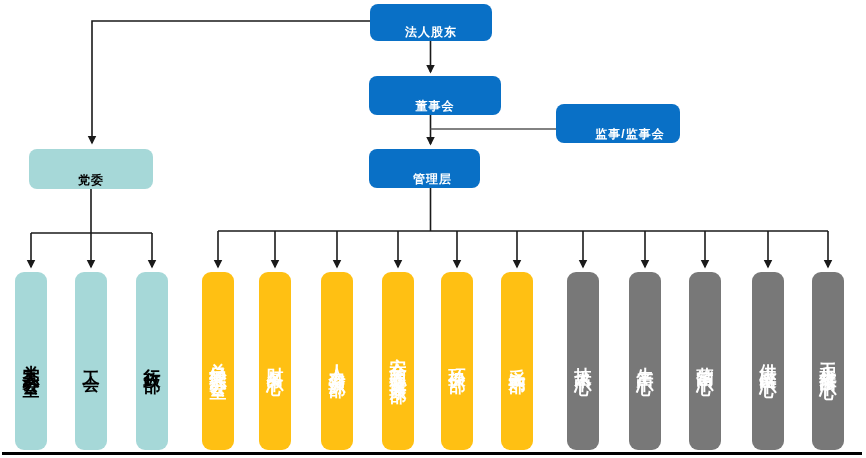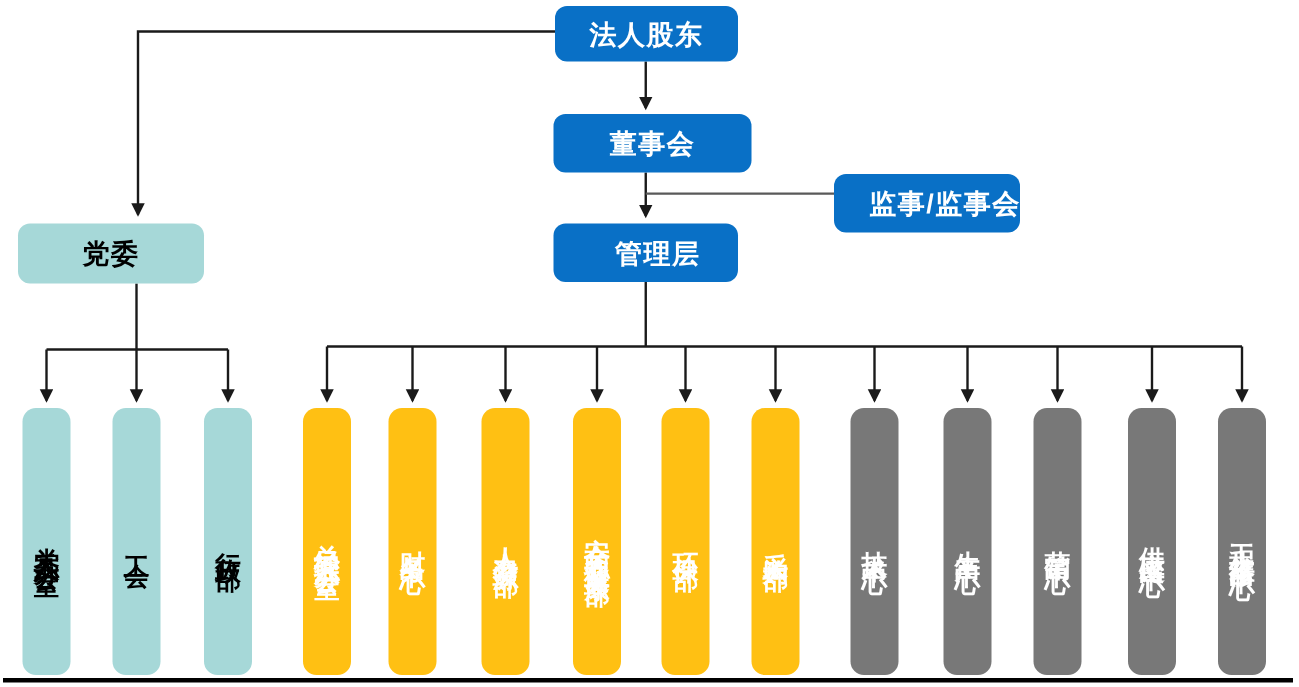--- a/index.html
+++ b/index.html
@@ -8,21 +8,21 @@
     font-family:"Liberation Sans","DejaVu Sans",sans-serif;overflow:hidden;
   }
   .connectors{position:absolute;left:0;top:0;}
   .cn{fill:none;stroke:var(--connector,#1a1a1a);stroke-width:1.6px;}
   .cn.sup{stroke:var(--supervisor-connector,#595959);stroke-width:1.5px;}
   .arrowhead{fill:var(--connector,#1a1a1a);stroke:none;}
   .node{
     position:absolute;display:flex;align-items:center;justify-content:center;
     font-weight:700;box-sizing:border-box;text-align:center;
   }
-  .node.h{border-radius:8px;font-size:18px;letter-spacing:1px;white-space:nowrap;}
+  .node.h{border-radius:8px;font-size:12px;letter-spacing:1px;white-space:nowrap;align-items:flex-end;}
   .node.v{width:32px;top:272px;height:178px;border-radius:9px;}
   .node.v .label{
     writing-mode:vertical-rl;text-orientation:upright;
     font-size:17px;letter-spacing:4px;line-height:1;
   }
   .blue{background:var(--governance-blue,#0970C6);color:var(--text-on-dark,#fff);}
   .teal{background:var(--party-teal,#A6D8D8);color:var(--text-on-light,#000);}
   .orange{background:var(--functional-orange,#FFC013);color:var(--text-on-dark,#fff);}
   .gray{background:var(--center-gray,#787878);color:var(--text-on-dark,#fff);}
   .bottom-rule{position:absolute;left:2px;top:452px;width:860px;height:3px;background:#000;}
@@ -67,27 +67,27 @@
     <path class="cn" d="M768,231 V267" marker-end="url(#arrow)"></path>
     <path class="cn" d="M828,231 V267" marker-end="url(#arrow)"></path>
   </svg>
 
   <div class="node h blue" style="left:370px;top:4px;width:122px;height:37px;">
     <span class="label">法人股东</span>
   </div>
   <div class="node h blue" style="left:369px;top:76px;width:132px;height:39px;">
     <span class="label">董事会</span>
   </div>
-  <div class="node h blue" style="left:556px;top:116px;width:124px;height:39px;padding-left:24px;">
+  <div class="node h blue" style="left:556px;top:104px;width:124px;height:39px;padding-left:24px;">
     <span class="label">监事/监事会</span>
   </div>
-  <div class="node h blue" style="left:369px;top:149px;width:123px;height:39px;padding-left:16px;">
+  <div class="node h blue" style="left:369px;top:149px;width:111px;height:39px;padding-left:16px;">
     <span class="label">管理层</span>
   </div>
-  <div class="node h teal" style="left:12px;top:149px;width:124px;height:40px;">
+  <div class="node h teal" style="left:29px;top:149px;width:124px;height:40px;">
     <span class="label">党委</span>
   </div>
 
   <div class="node v teal" style="left:15px;">
     <span class="label">党委办公室</span>
   </div>
   <div class="node v teal" style="left:75px;">
     <span class="label">工会</span>
   </div>
   <div class="node v teal" style="left:136px;">

